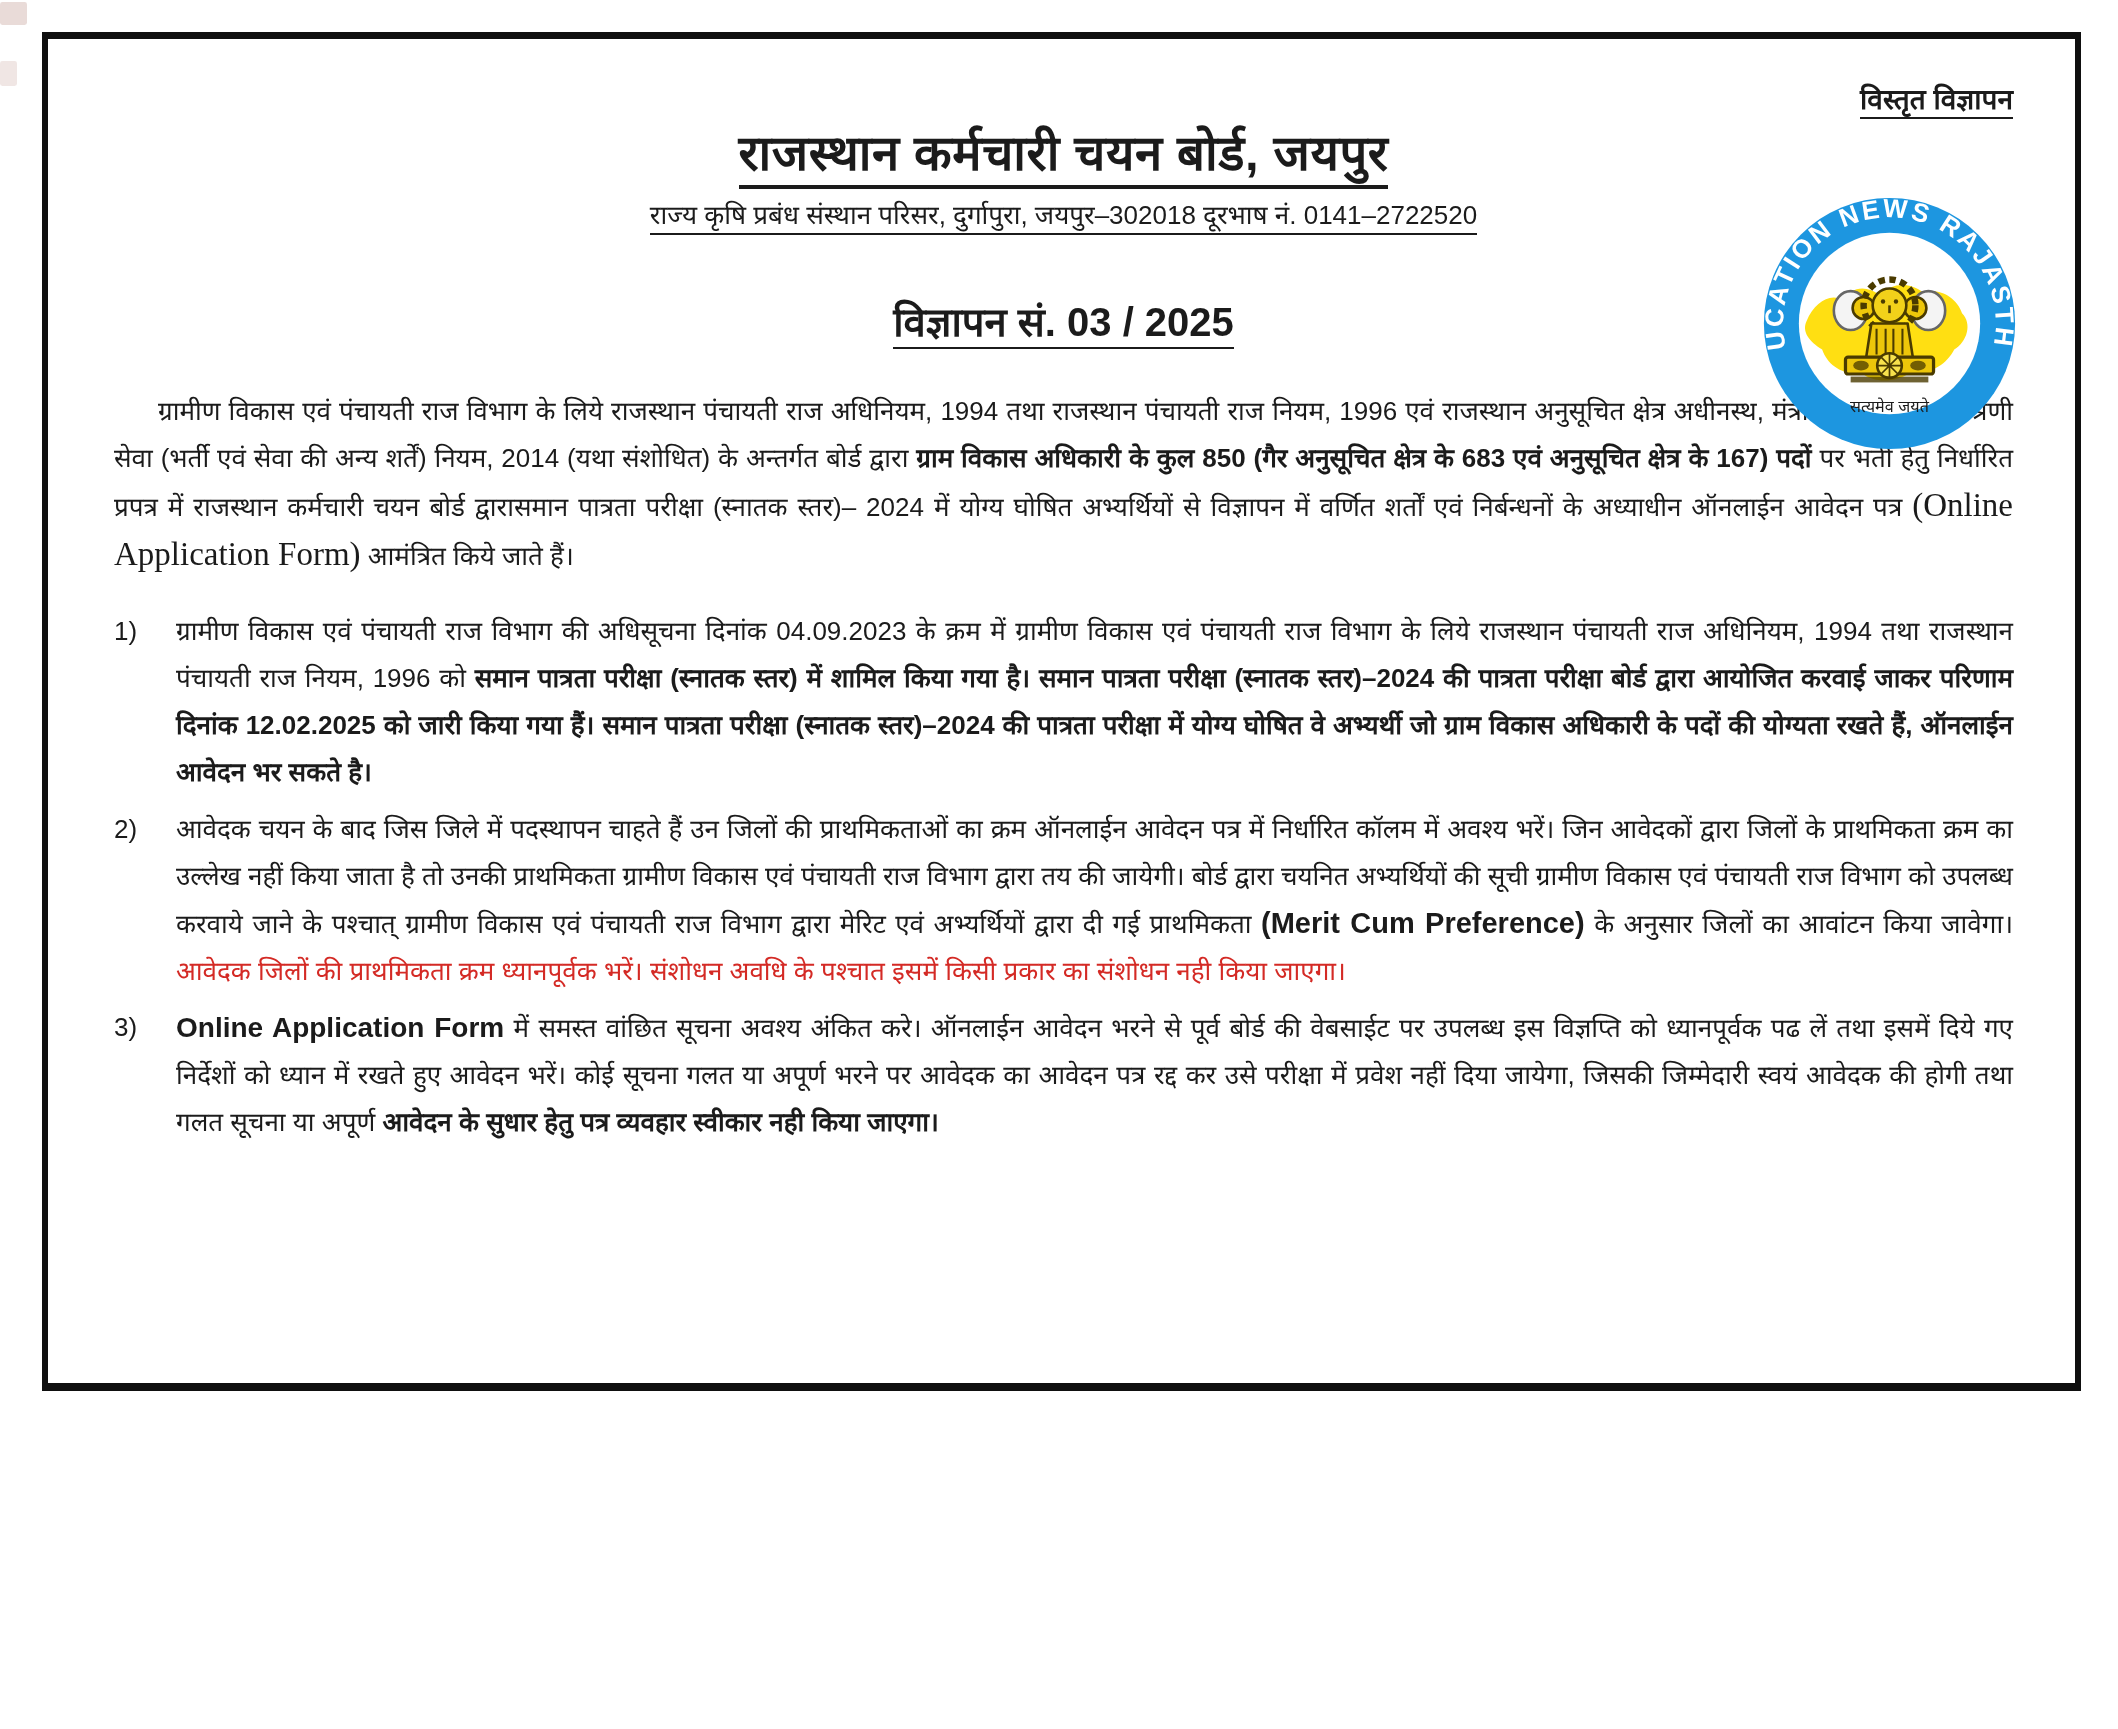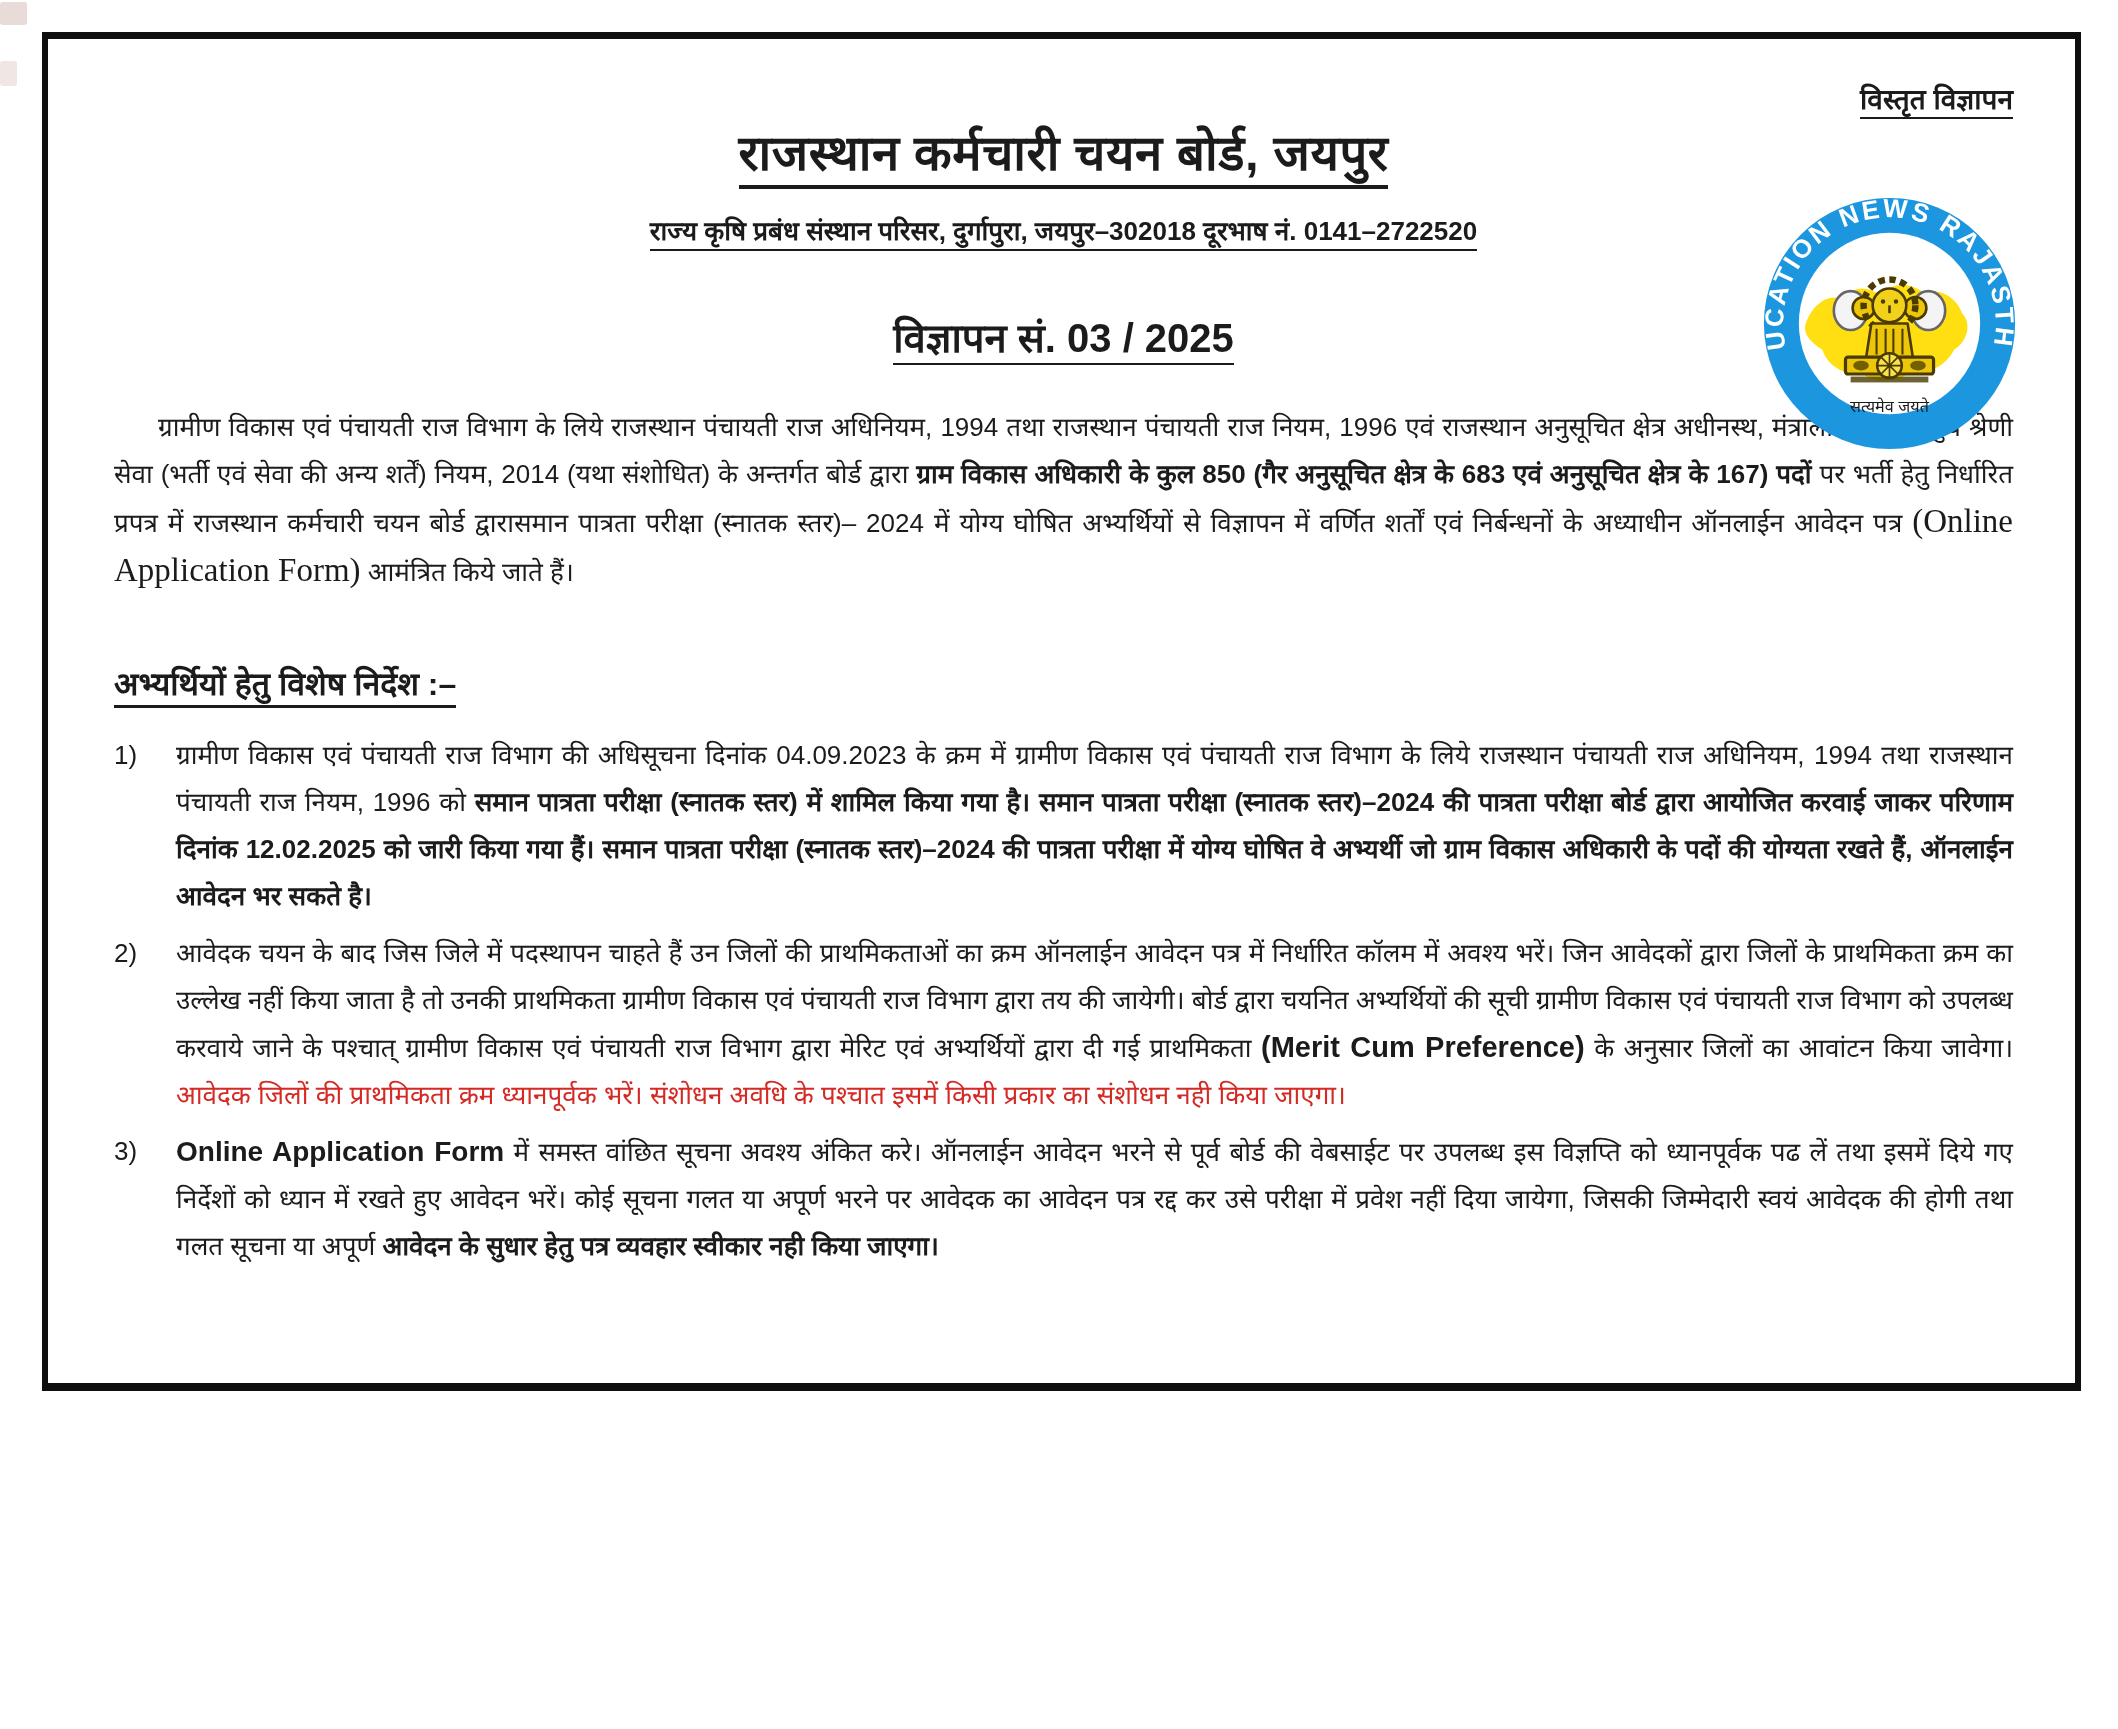--- a/index.html
+++ b/index.html
@@ -24,21 +24,21 @@
     text-align:right;margin-top:44px;font-size:28px;font-weight:700;line-height:1.2;
   }
   .corner-note span{border-bottom:2.4px solid var(--ink);padding-bottom:2.4px;}
 
   .org-name{
     text-align:center;margin-top:1.2px;font-size:49px;font-weight:700;letter-spacing:0.6px;
   }
   .org-name span{border-bottom:4.3px solid var(--ink);padding-bottom:4.9px;}
 
   .address{
-    text-align:center;margin-top:28px;font-size:26px;font-weight:700;
+    text-align:center;margin-top:12px;font-size:26px;font-weight:400;
   }
   .address span{border-bottom:2.4px solid var(--ink);padding-bottom:3.1px;}
 
   .ref-row{
     display:flex;justify-content:space-between;align-items:baseline;
     margin-top:27px;font-size:27.5px;font-weight:700;
   }
   .ref-row .date-col{margin-right:306px;}
 
   .advt-no{text-align:center;margin-top:61px;font-size:40px;font-weight:700;}
@@ -92,23 +92,20 @@
   </div>
 
 
   <div class="advt-no">
     <span>विज्ञापन सं. 03 / 2025</span>
   </div>
 
 
   <div class="intro"><span>ग्रामीण विकास एवं पंचायती राज विभाग के लिये राजस्थान पंचायती राज अधिनियम, 1994 तथा राजस्थान पंचायती राज नियम, 1996 एवं राजस्थान अनुसूचित क्षेत्र अधीनस्थ, मंत्रालयिक एवं चतुर्थ श्रेणी सेवा (भर्ती एवं सेवा की अन्य शर्तें) नियम, 2014 (यथा संशोधित) के अन्तर्गत बोर्ड द्वारा </span><span class="b">ग्राम विकास अधिकारी के कुल 850 (गैर अनुसूचित क्षेत्र के 683 एवं अनुसूचित क्षेत्र के 167) पदों</span><span> पर भर्ती हेतु निर्धारित प्रपत्र में राजस्थान कर्मचारी चयन बोर्ड द्वारासमान पात्रता परीक्षा (स्नातक स्तर)– 2024 में योग्य घोषित अभ्यर्थियों से विज्ञापन में वर्णित शर्तों एवं निर्बन्धनों के अध्याधीन ऑनलाईन आवेदन पत्र </span><span class="serif">(Online Application Form)</span><span> आमंत्रित किये जाते हैं।</span></div>
 
-  <div class="section-heading">
-    <span>अभ्यर्थियों हेतु विशेष निर्देश :–</span>
-  </div>
 
   <div class="items">
     <div class="item">
       <span class="num">1)</span>
       <span><span>ग्रामीण विकास एवं पंचायती राज विभाग की अधिसूचना दिनांक 04.09.2023 के क्रम में ग्रामीण विकास एवं पंचायती राज विभाग के लिये राजस्थान पंचायती राज अधिनियम, 1994 तथा राजस्थान पंचायती राज नियम, 1996 को </span><span class="b">समान पात्रता परीक्षा (स्नातक स्तर) में शामिल किया गया है। समान पात्रता परीक्षा (स्नातक स्तर)–2024 की पात्रता परीक्षा बोर्ड द्वारा आयोजित करवाई जाकर परिणाम दिनांक </span><span class="b u">12.02.2025</span><span class="b"> को जारी किया गया हैं। समान पात्रता परीक्षा (स्नातक स्तर)–2024 की पात्रता परीक्षा में योग्य घोषित वे अभ्यर्थी जो ग्राम विकास अधिकारी के पदों की योग्यता रखते हैं, ऑनलाईन आवेदन भर सकते है।</span></span>
     </div>
     <div class="item">
       <span class="num">2)</span>
       <span><span>आवेदक चयन के बाद जिस जिले में पदस्थापन चाहते हैं उन जिलों की प्राथमिकताओं का क्रम ऑनलाईन आवेदन पत्र में निर्धारित कॉलम में अवश्य भरें। जिन आवेदकों द्वारा जिलों के प्राथमिकता क्रम का उल्लेख नहीं किया जाता है तो उनकी प्राथमिकता ग्रामीण विकास एवं पंचायती राज विभाग द्वारा तय की जायेगी। बोर्ड द्वारा चयनित अभ्यर्थियों की सूची ग्रामीण विकास एवं पंचायती राज विभाग को उपलब्ध करवाये जाने के पश्चात् ग्रामीण विकास एवं पंचायती राज विभाग द्वारा मेरिट एवं अभ्यर्थियों द्वारा दी गई प्राथमिकता </span><span class="latin">(Merit Cum Preference)</span><span> के अनुसार जिलों का आवांटन किया जावेगा। </span><span class="red">आवेदक जिलों की प्राथमिकता क्रम ध्यानपूर्वक भरें। संशोधन अवधि के पश्चात इसमें किसी प्रकार का संशोधन नही किया जाएगा।</span></span>
     </div>

